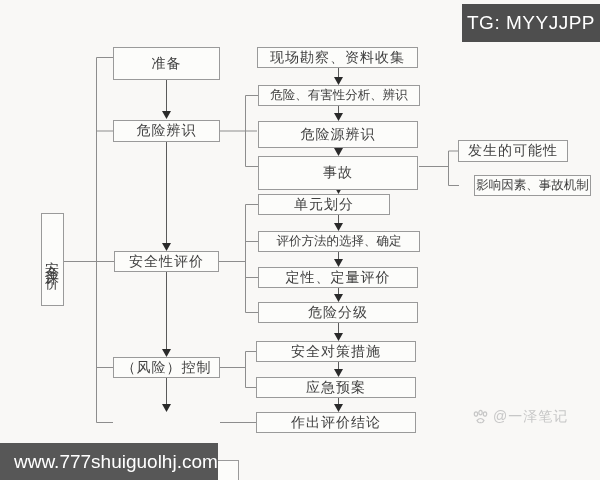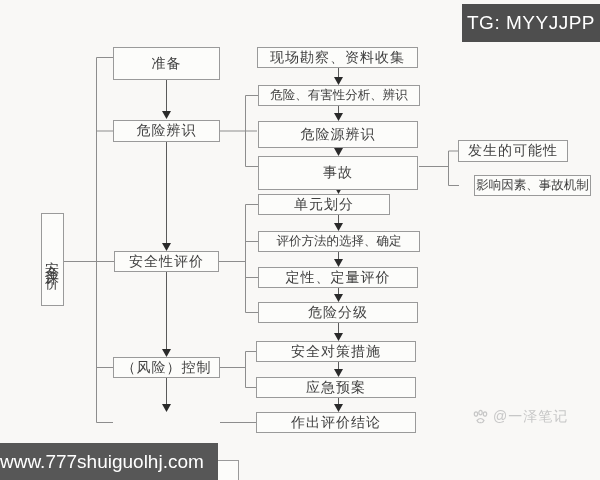--- a/index.html
+++ b/index.html
@@ -23,21 +23,21 @@
     letter-spacing:5px;font-size:14px;
   }
   .badge{
     position:absolute;left:462px;top:4px;width:138px;height:38px;
     background:#4e4e4e;color:#ffffff;font-size:19px;letter-spacing:.5px;
     display:flex;align-items:center;justify-content:center;
   }
   .sitebar{
     position:absolute;left:0;top:443px;width:218px;height:37px;
     background:#575757;color:#ffffff;font-size:19px;
-    display:flex;align-items:center;box-sizing:border-box;
+    display:flex;align-items:center;padding-left:14px;box-sizing:border-box;
   }
   .watermark{
     position:absolute;left:472px;top:406px;height:22px;
     display:flex;align-items:center;gap:4px;
     color:#c7c7c7;font-size:14px;letter-spacing:1px;
   }
 </style>
 </head>
 <body>
 

